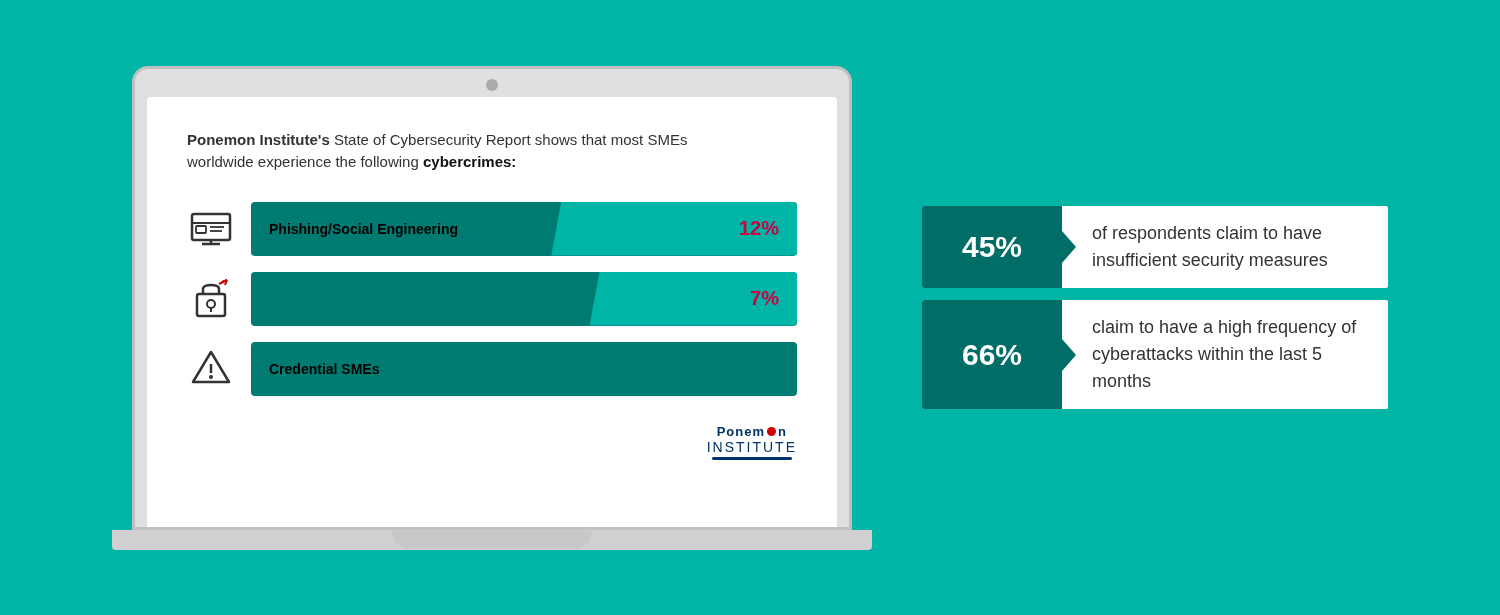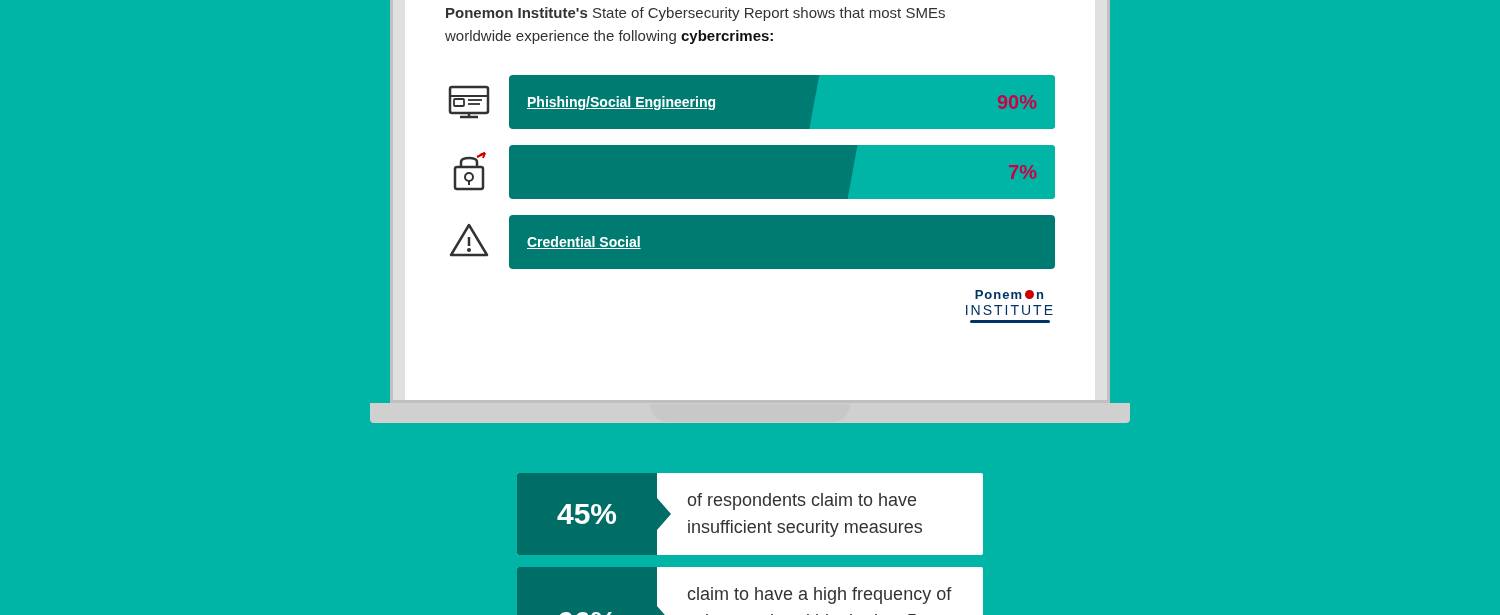--- a/index.html
+++ b/index.html
@@ -14,21 +14,20 @@
       overflow: hidden;
     }
     .main-container {
       display: flex;
       align-items: center;
       justify-content: center;
       width: 100%;
       height: 100%;
       padding: 30px 76px;
       gap: 50px;
-      flex-direction: column;
     }
 
     
     .laptop-wrapper {
       display: flex;
       flex-direction: column;
       align-items: center;
       flex-shrink: 0;
     }
     .laptop-screen-outer {
@@ -105,27 +104,26 @@
       display: flex;
       align-items: center;
       background: #007b72;
       border-radius: 4px;
       flex: 1;
       height: 54px;
       position: relative;
       overflow: hidden;
     }
     .crime-bar-label {
-      color: #ffffff;
+      color: #000000;
       font-weight: 700;
       font-size: 14px;
       padding-left: 18px;
       flex: 1;
       z-index: 1;
-      text-decoration: underline;
     }
     .crime-bar-fill {
       position: absolute;
       right: 0;
       top: 0;
       height: 100%;
       background: #00b5a5;
       clip-path: polygon(10px 0%, 100% 0%, 100% 100%, 0% 100%);
       display: flex;
       align-items: center;
@@ -137,21 +135,21 @@
       font-size: 20px;
       color: #cc0044;
       z-index: 1;
       position: absolute;
       right: 18px;
     }
 
     .ponemon-logo {
       display: flex;
       justify-content: flex-end;
-      margin-top: 18px;
+      margin-top: 28px;
       font-size: 11px;
       color: #555;
     }
     .ponemon-logo-text {
       display: flex;
       flex-direction: column;
       align-items: center;
     }
     .ponemon-name {
       font-size: 13px;
@@ -246,21 +244,21 @@
                 <line x1="14" y1="38" x2="32" y2="38" stroke="#333" stroke-width="2.5"></line>
                 <line x1="23" y1="34" x2="23" y2="38" stroke="#333" stroke-width="2.5"></line>
                 <rect x="8" y="20" width="10" height="7" rx="1" stroke="#333" stroke-width="1.8" fill="none"></rect>
                 <line x1="22" y1="21" x2="36" y2="21" stroke="#333" stroke-width="1.8"></line>
                 <line x1="22" y1="25" x2="34" y2="25" stroke="#333" stroke-width="1.8"></line>
               </svg>
             </div>
             <div class="crime-bar">
               <span class="crime-bar-label">Phishing/Social Engineering</span>
               <div class="crime-bar-fill" style="width:45%;">
-                <span class="crime-bar-percent">90%</span>
+                <span class="crime-bar-percent">12%</span>
               </div>
             </div>
           </div>
 
           <div class="crime-item">
             <div class="crime-icon">
               <svg width="44" height="46" viewBox="0 0 44 46" fill="none" xmlns="http://www.w3.org/2000/svg">
                 <rect x="8" y="18" width="28" height="22" rx="2" stroke="#333" stroke-width="2.5" fill="none"></rect>
                 <path d="M14 18 V13 C14 7.5 30 7.5 30 13 V18" stroke="#333" stroke-width="2.5" fill="none"></path>
                 <circle cx="22" cy="28" r="4" stroke="#333" stroke-width="2" fill="none"></circle>
@@ -279,21 +277,21 @@
 
           <div class="crime-item">
             <div class="crime-icon">
               <svg width="44" height="46" viewBox="0 0 44 46" fill="none" xmlns="http://www.w3.org/2000/svg">
                 <path d="M22 6 L40 36 H4 Z" stroke="#333" stroke-width="2.5" fill="none" stroke-linejoin="round"></path>
                 <line x1="22" y1="18" x2="22" y2="27" stroke="#333" stroke-width="2.5"></line>
                 <circle cx="22" cy="31" r="2" fill="#333"></circle>
               </svg>
             </div>
             <div class="crime-bar">
-              <span class="crime-bar-label">Credential Social</span>
+              <span class="crime-bar-label">Credential SMEs</span>
             </div>
           </div>
 
         </div>
 
         <div class="ponemon-logo">
           <div class="ponemon-logo-text">
             <div style="display:flex;align-items:center;gap:1px;">
               <span class="ponemon-name">Ponem</span>
               <span style="width:9px;height:9px;background:#cc0000;border-radius:50%;display:inline-block;margin: 0 1px;"></span>

